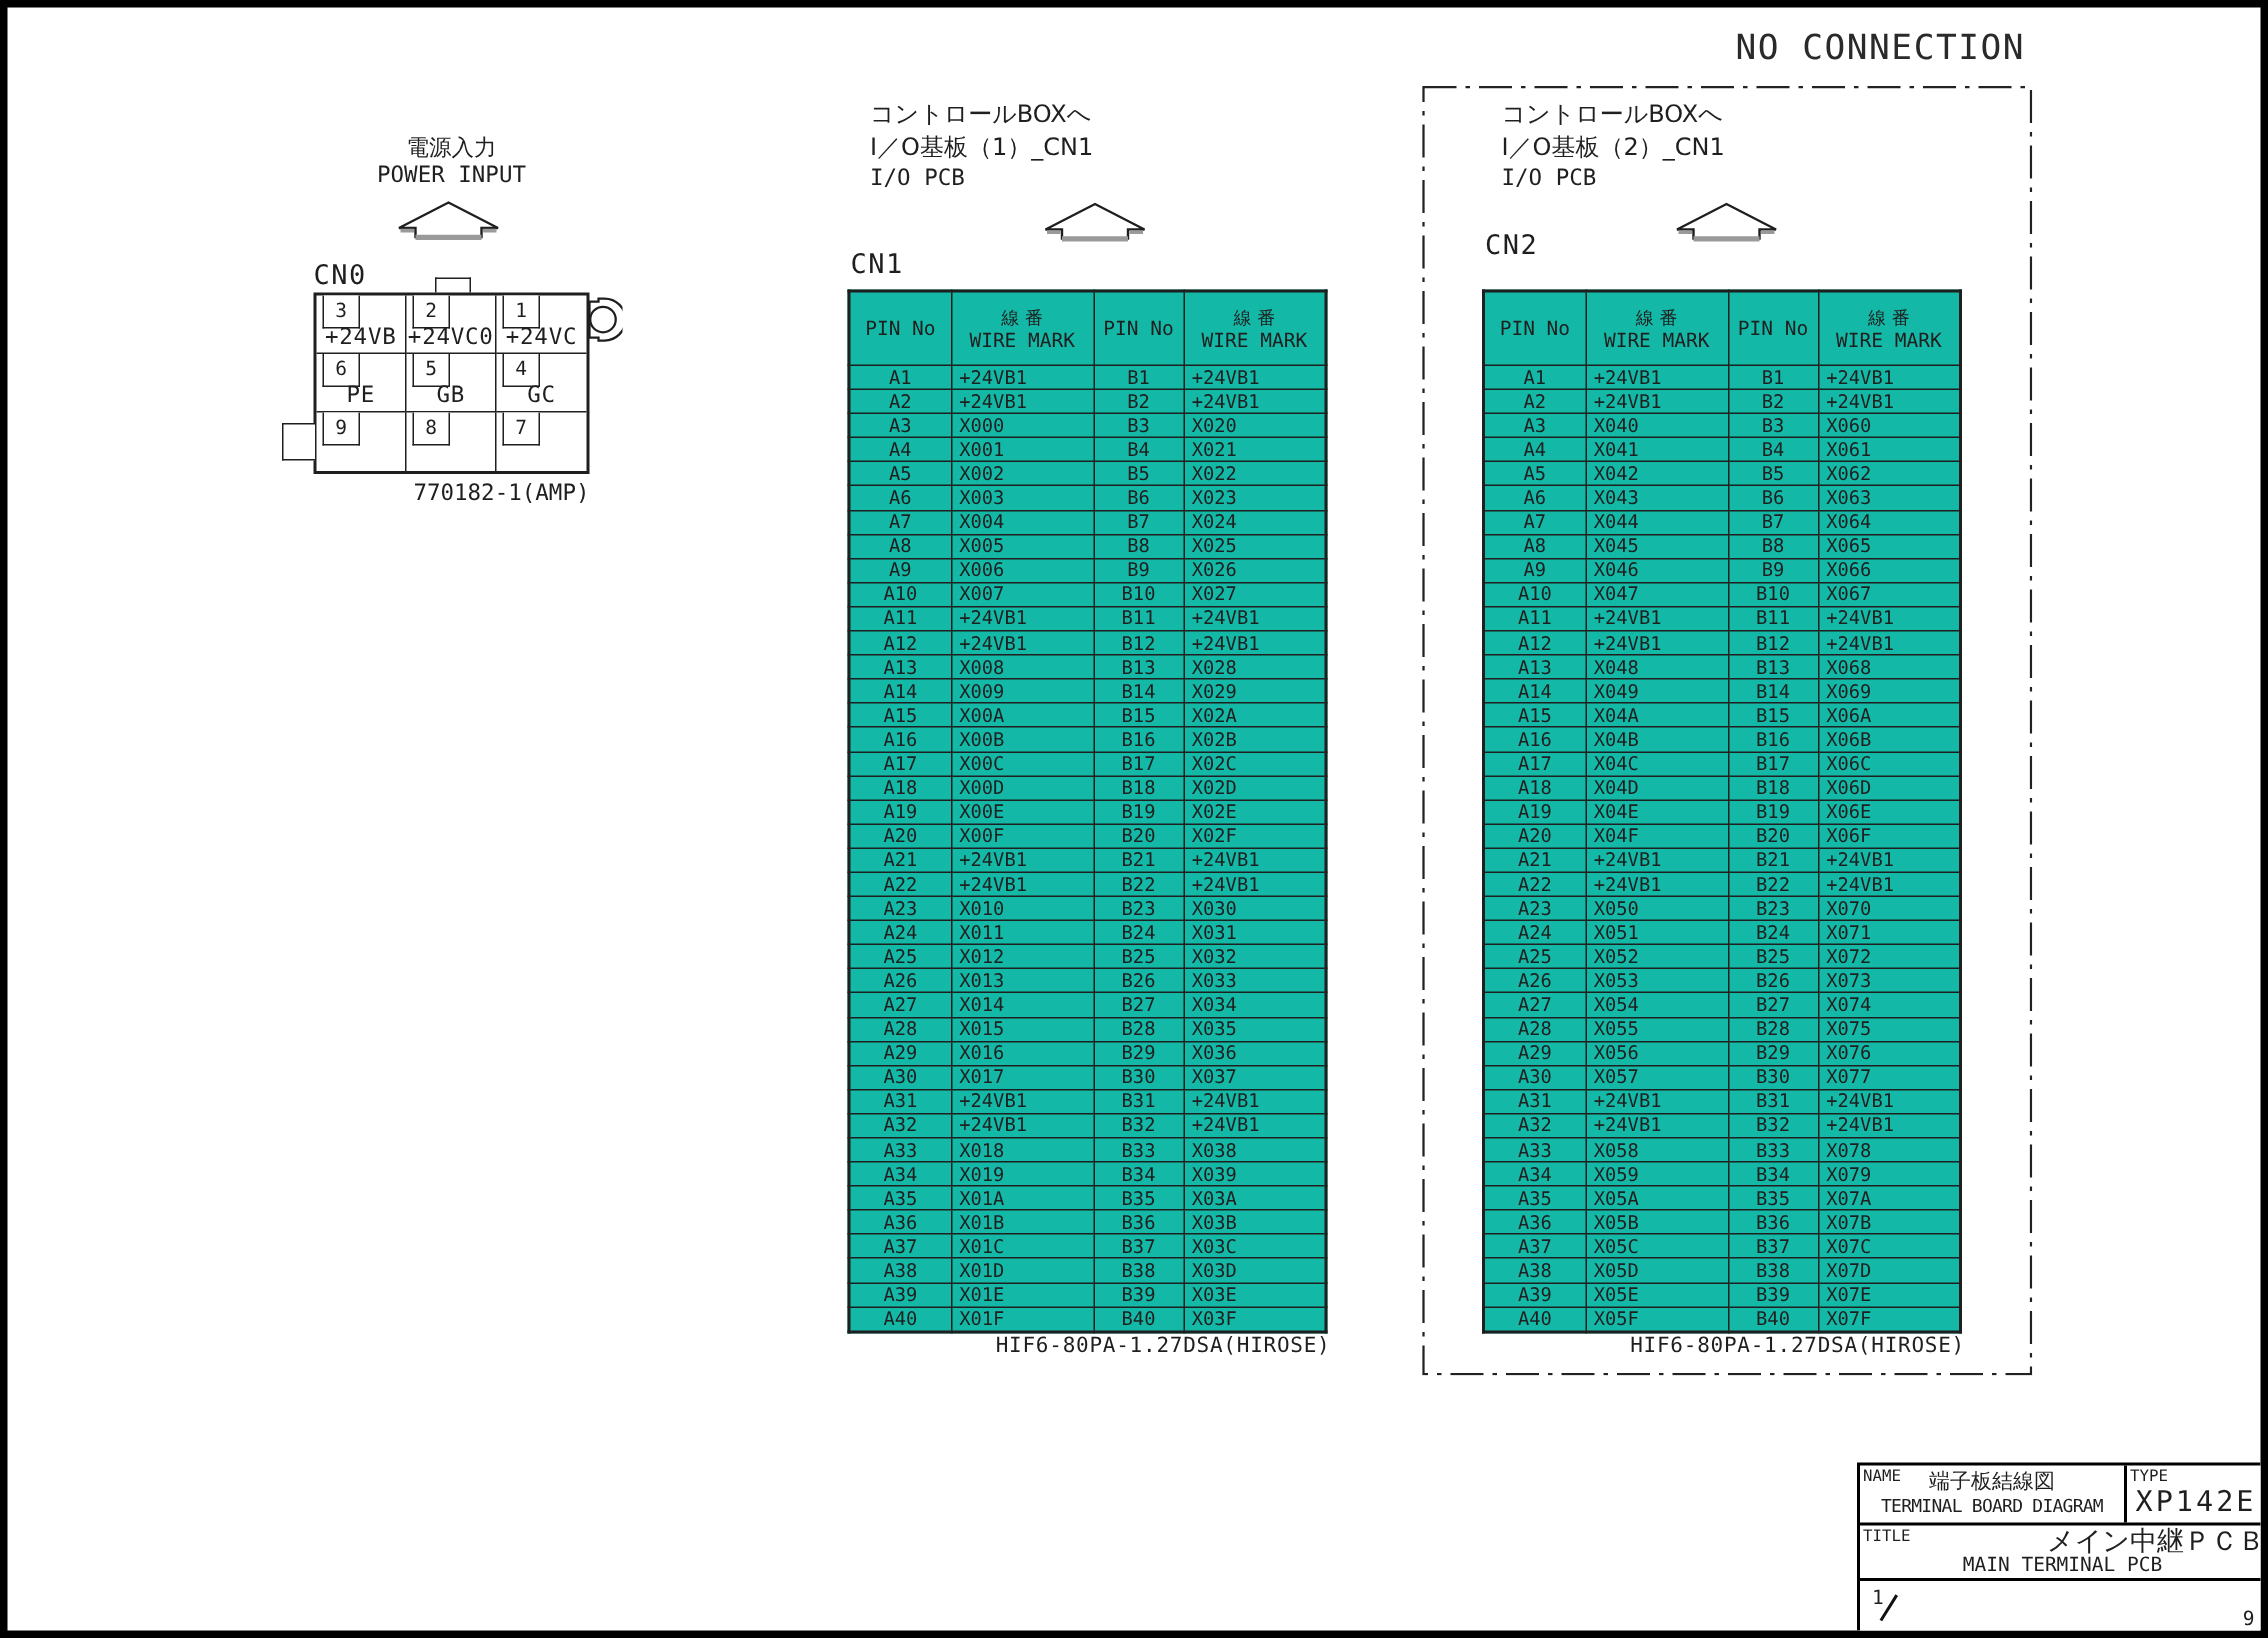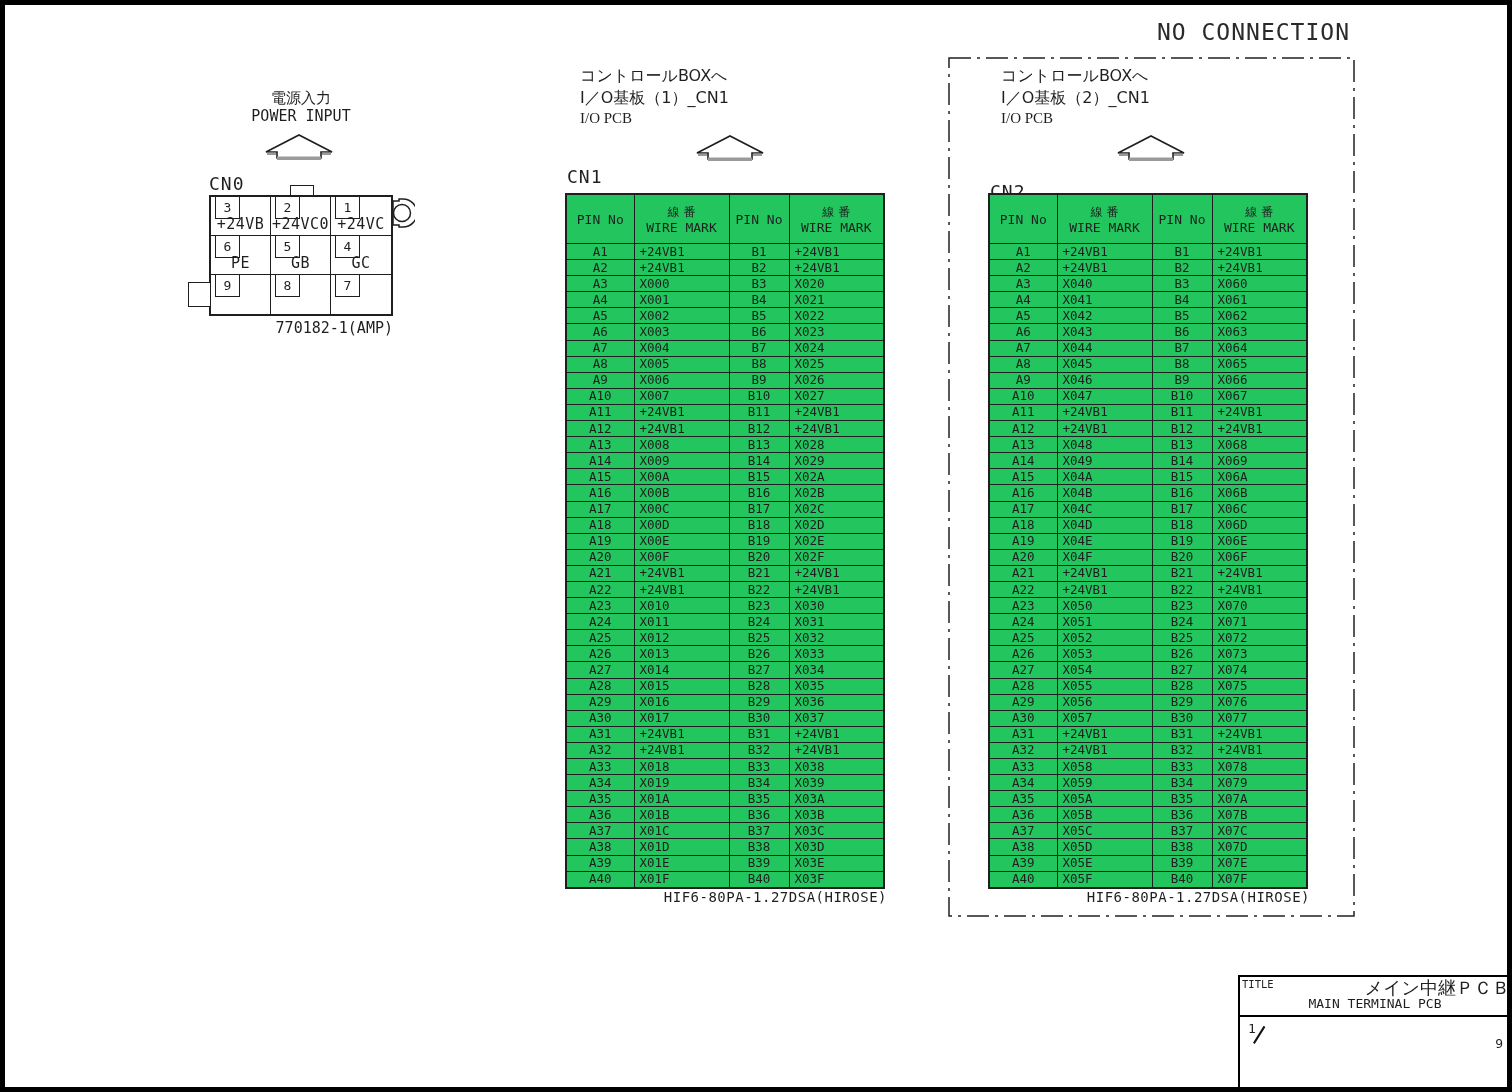--- a/index.html
+++ b/index.html
@@ -20,29 +20,29 @@
   .no-conn{
     top:14px;left:1143px;width:202px;
     text-align:right;
     font-size:23px;letter-spacing:1px;
     color:#2a2a2a;white-space:nowrap;
   }
 
   
   .dest{ width:300px; line-height:22px; }
   .dest .d1,.dest .d2{ font-size:16px; font-family:"DejaVu Sans", sans-serif;}
-  .dest .d3{ font-size:15px; line-height:18px;font-family:Liberation Serif, serif;}
+  .dest .d3{ font-size:15px; line-height:18px;}
 
   .conn-name{ font-size:18px; letter-spacing:1px; }
 
   
   .pin-table{
     border-collapse:collapse;
     table-layout:fixed;
-    background:#22c55e;
+    background:#14b8a6;
     border:2px solid #1f1f1f;
   }
   .pin-table th,.pin-table td{
     border:1px solid #1f1f1f;
     padding:0;
     color:#1f1f1f;
     overflow:hidden;
     white-space:nowrap;
   }
   .pin-table th{ height:48px; font-weight:normal; }
@@ -492,21 +492,21 @@
     <div class="d3">I/O PCB</div>
   </div>
 
   <svg class="abs" style="left:1110px;top:128px;" width="72" height="30" viewBox="0 0 72 30">
     <polygon points="3,20 36,3 69,20 58,20 58,26 14,26 14,20" fill="#ffffff" stroke="#1f1f1f" stroke-width="1.6"></polygon>
     <rect x="14" y="24.5" width="44" height="3.5" fill="#9a9a9a"></rect>
     <rect x="4" y="20.5" width="9" height="2.5" fill="#9a9a9a"></rect>
     <rect x="59" y="20.5" width="9" height="2.5" fill="#9a9a9a"></rect>
   </svg>
 
-  <div class="abs conn-name" style="left:985px;top:176px;">CN2</div>
+  <div class="abs conn-name" style="left:985px;top:148px;">CN2</div>
   <div class="abs" id="cn2-table-mount" style="left:983px;top:188px;">
       <table class="pin-table">
         <colgroup>
           <col style="width: 68px;">
           <col style="width: 95px;">
           <col style="width: 60px;">
           <col style="width: 95px;">
         </colgroup>
         <thead>
           <tr>
@@ -762,20 +762,31 @@
             <td class="wire">X05F</td>
             <td class="pin">B40</td>
             <td class="wire">X07F</td>
           </tr>
         </tbody>
       </table>
     </div>
   <div class="abs tbl-caption" style="left:981px;top:884px;">HIF6-80PA-1.27DSA(HIROSE)</div>
 
   <div class="abs title-block">
+    <div class="tb-row">
+      <div class="tb-cell tb-name brd-r">
+        <span class="tb-label">NAME</span>
+        <div class="tb-name-jp">端子板結線図</div>
+        <div class="tb-name-en">TERMINAL BOARD DIAGRAM</div>
+      </div>
+      <div class="tb-cell tb-type">
+        <span class="tb-label">TYPE</span>
+        <div class="tb-type-val">XP142E</div>
+      </div>
+    </div>
     <div class="tb-row">
       <div class="tb-cell tb-title">
         <span class="tb-label">TITLE</span>
         <div class="tb-title-jp">メイン中継ＰＣＢ</div>
         <div class="tb-title-en">MAIN TERMINAL PCB</div>
       </div>
     </div>
     <div class="tb-row">
       <div class="tb-cell tb-sheet">
         <span class="fr-num">1</span>

